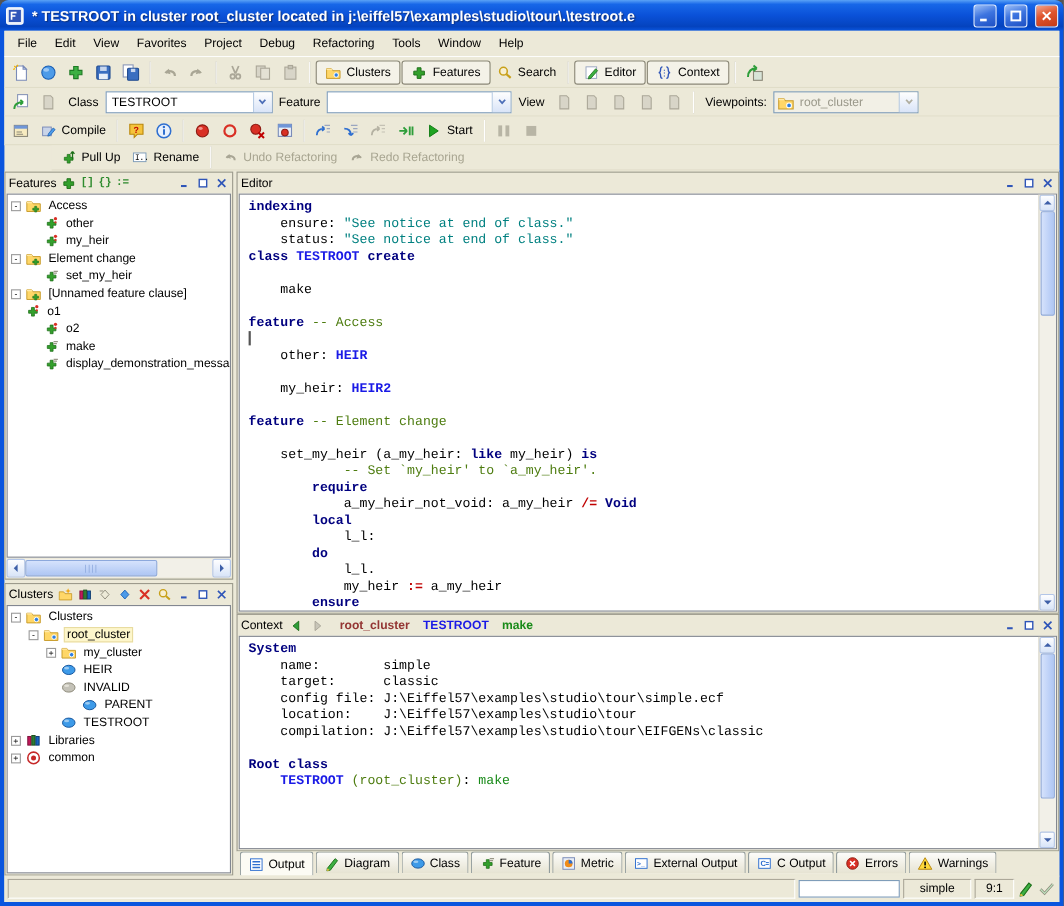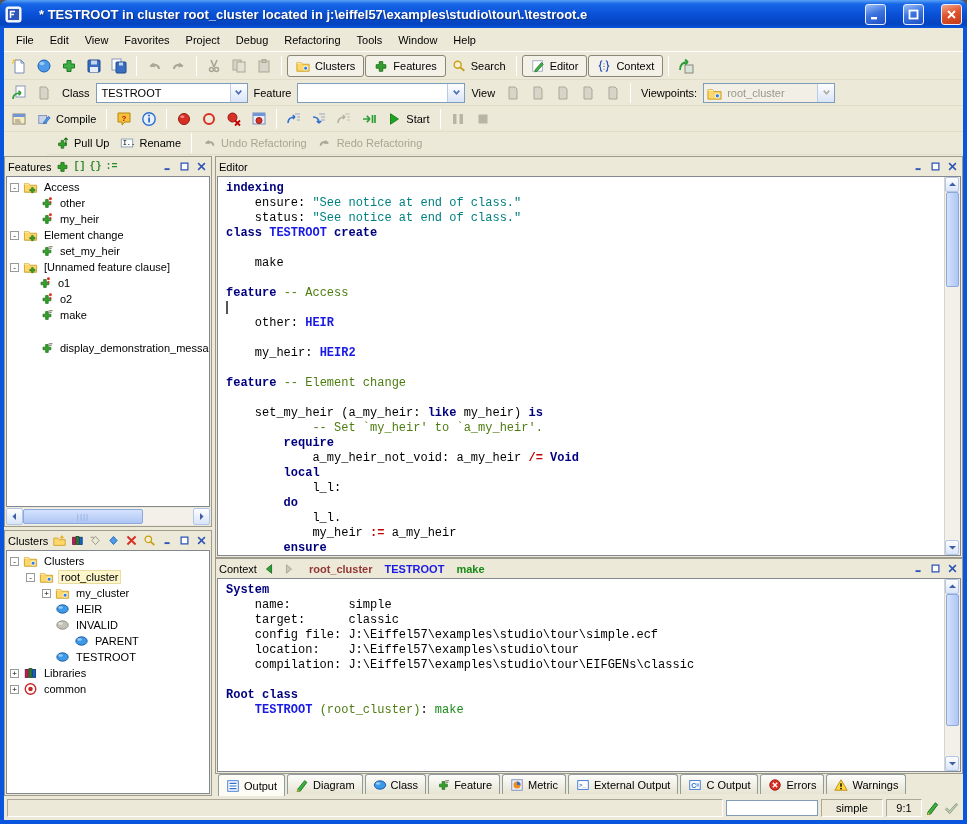--- a/index.html
+++ b/index.html
@@ -4,21 +4,21 @@
 <style>
   * { box-sizing: border-box; }
   html,body { margin:0; padding:0; background:#555; }
   .window {
     position:relative; width:967px; height:824px;
     display:flex; flex-direction:column;
     background:#0A55DE; border-radius:8px 8px 0 0; overflow:hidden;
     font-family:"Liberation Sans",sans-serif; font-size:11px; color:#000;
   }
   
-  .titlebar { height:28px; flex:none; display:flex; align-items:center; gap:17px; padding:0 5px;
+  .titlebar { height:28px; flex:none; display:flex; align-items:center; gap:7px; padding:0 5px;
     background:linear-gradient(180deg,#5AA2F6 0%,#1767E8 14%,#0A51D8 50%,#0443BE 86%,#0A55DE 100%); }
   .appicon { width:17px; height:17px; flex:none; }
   .title-text { flex:1; color:#fff; font-weight:bold; font-size:13px; white-space:nowrap; overflow:hidden;
     text-shadow:1px 1px 1px #10327A; }
   .winbtn { width:21px; height:21px; flex:none; border-radius:3px; border:1px solid #E8F0FF;
     display:flex; align-items:center; justify-content:center; }
   .winbtn svg { width:13px; height:13px; }
   .wmin,.wmax { background:linear-gradient(160deg,#9DBFF6 0%,#3D74E0 45%,#1E50C4 100%); }
   .wclose { background:linear-gradient(160deg,#F2A890 0%,#E0552E 45%,#C23A18 100%); }
   
@@ -576,21 +576,21 @@
               </div>
               <div class="trow" style="padding-left: 3px;">
                 <span class="exp">-</span>
                 <span class="ticon"><svg viewBox="0 0 16 16">
                     <path d="M1 4h5l1.5 2H15v8H1z" fill="#FFD768" stroke="#C89B2A"></path>
                     <path d="M1 4h5l1 1.4H1z" fill="#FFE9A8"></path>
                     <path d="M9.2 8.6h2v2h2v2h-2v2h-2v-2h-2v-2h2z" fill="#33A02C" stroke="#1C6E18" stroke-width=".6"></path>
                   </svg></span>
                 <span class="tlbl">[Unnamed feature clause]</span>
               </div>
-              <div class="trow" style="padding-left: 17px;">
+              <div class="trow" style="padding-left: 2px;">
                 <span class="expsp"></span>
                 <span class="ticon"><svg viewBox="0 0 16 16">
                     <path d="M4 7h3V4h3v3h3v3h-3v3H7v-3H4z" fill="#33A02C" stroke="#1C6E18" stroke-width=".8"></path>
                     <circle cx="12.5" cy="3.2" r="1.7" fill="#D93025"></circle>
                     <circle cx="12.5" cy="7" r="1.2" fill="#D93025"></circle>
                   </svg></span>
                 <span class="tlbl">o1</span>
               </div>
               <div class="trow" style="padding-left: 19px;">
                 <span class="expsp"></span>
@@ -602,21 +602,21 @@
                 <span class="tlbl">o2</span>
               </div>
               <div class="trow" style="padding-left: 19px;">
                 <span class="expsp"></span>
                 <span class="ticon"><svg viewBox="0 0 16 16">
                     <path d="M4 7h3V4h3v3h3v3h-3v3H7v-3H4z" fill="#33A02C" stroke="#1C6E18" stroke-width=".8"></path>
                     <path d="M10.5 3h4.5M10.5 5h3.5" stroke="#9A9788" stroke-width="1.3"></path>
                   </svg></span>
                 <span class="tlbl">make</span>
               </div>
-              <div class="trow" style="padding-left: 19px; margin-top: 17px;">
+              <div class="trow" style="padding-left: 19px;">
                 <span class="expsp"></span>
                 <span class="ticon"><svg viewBox="0 0 16 16">
                     <path d="M4 7h3V4h3v3h3v3h-3v3H7v-3H4z" fill="#33A02C" stroke="#1C6E18" stroke-width=".8"></path>
                     <path d="M10.5 3h4.5M10.5 5h3.5" stroke="#9A9788" stroke-width="1.3"></path>
                   </svg></span>
                 <span class="tlbl">display_demonstration_messa</span>
               </div>
             </div>
           <div class="hscroll">
             <span class="sbtn">

